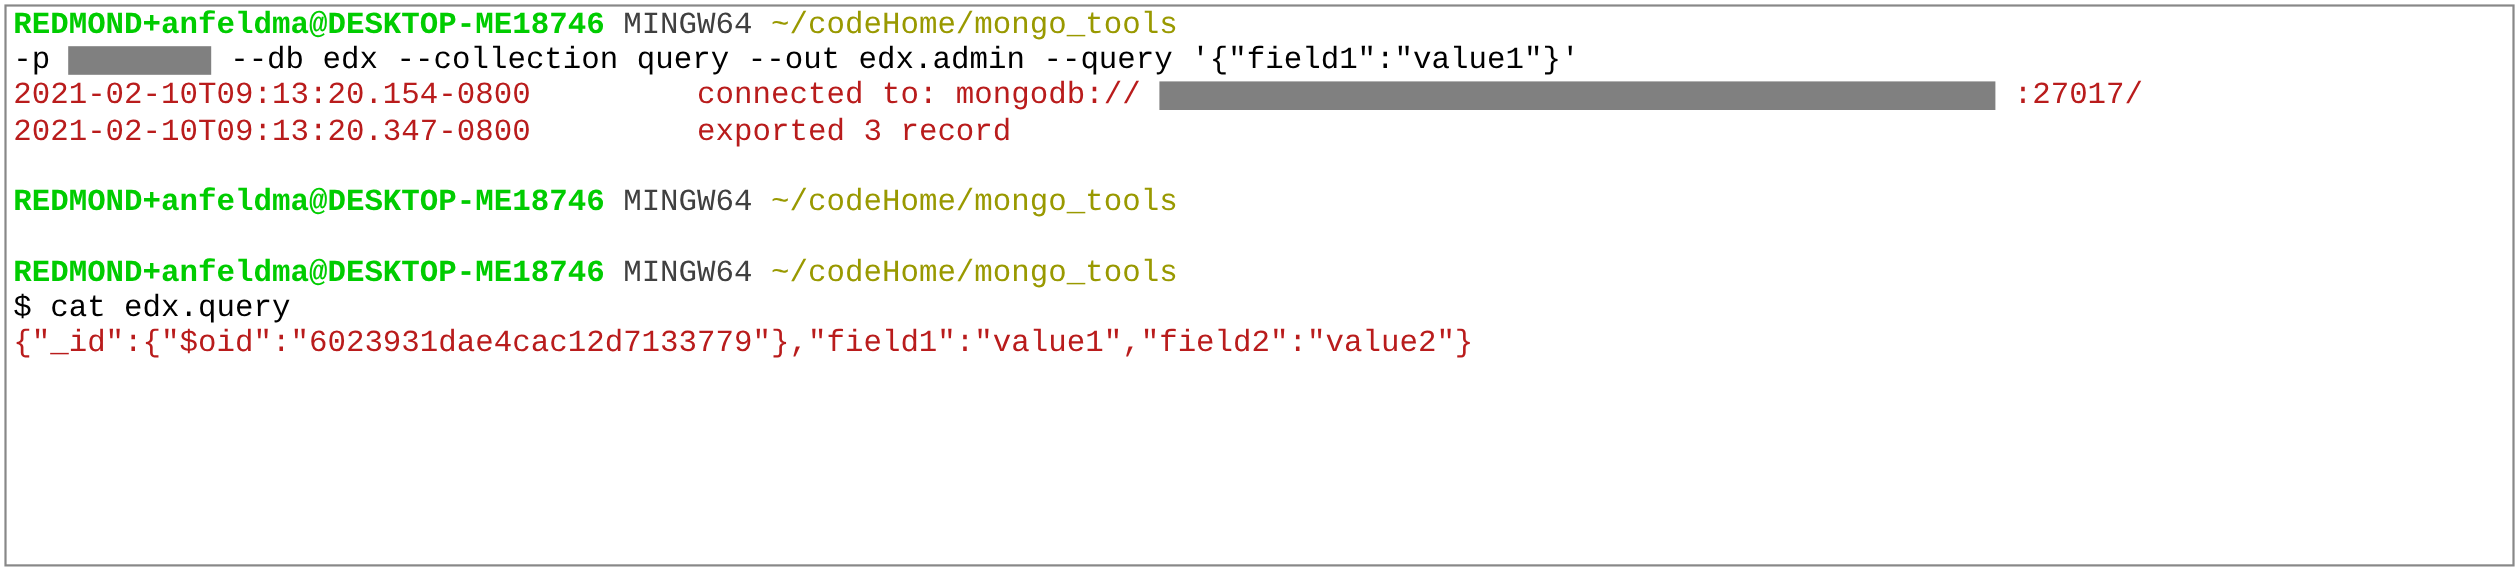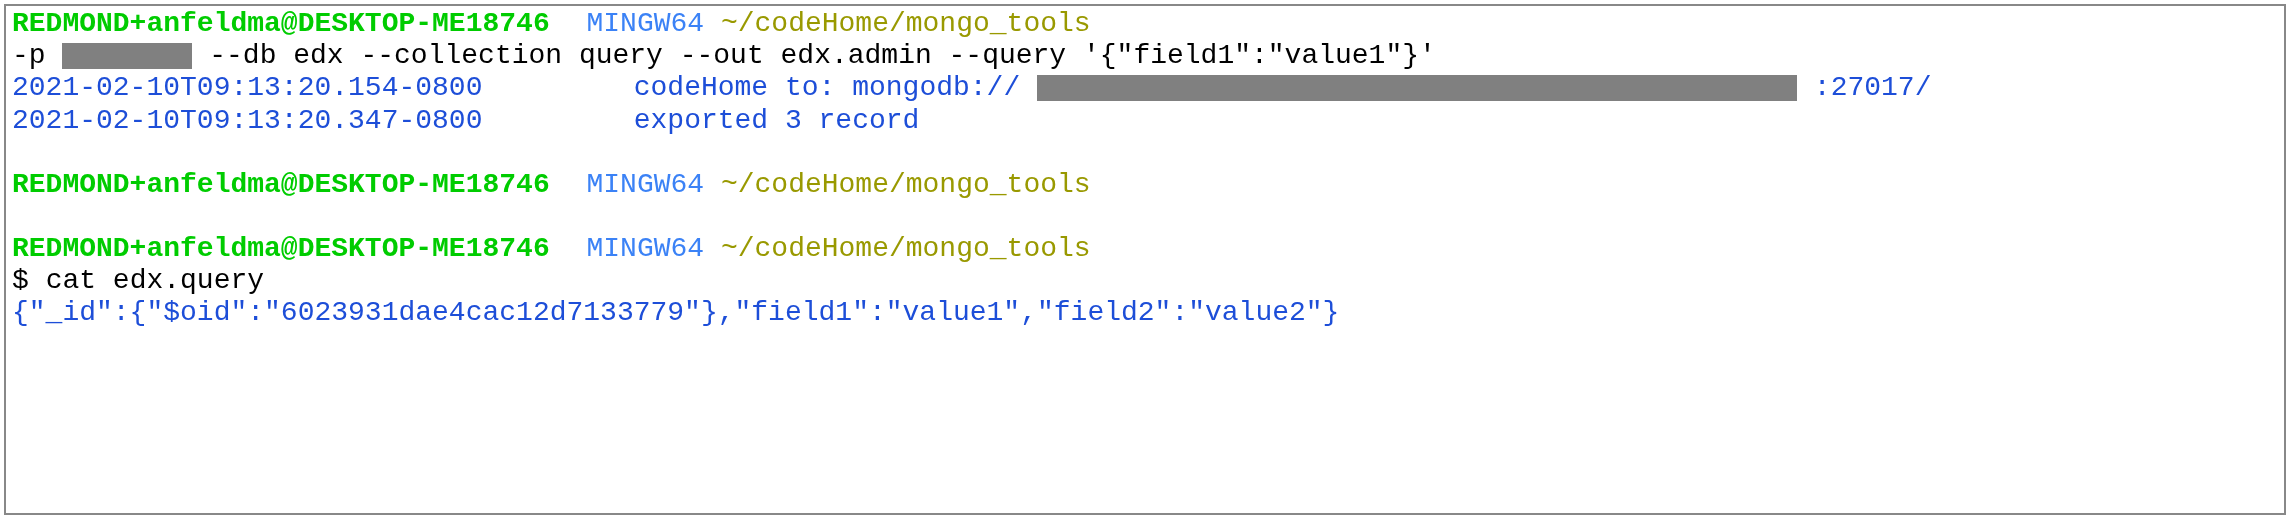--- a/index.html
+++ b/index.html
@@ -21,32 +21,31 @@
       padding: 2px 6px;
       background: #ffffff;
       width: 2282px;
       height: 511px;
     }
     .prompt-user {
       color: #00cc00;
       font-weight: bold;
     }
     .prompt-env {
-      color: #3b82f6;
-      margin-left: 20px;
+      color: #404040;
     }
     .prompt-path {
       color: #999900;
       text-align: center;
     }
     .cmd-text {
       color: #000000;
     }
     .output-text {
-      color: #1d4ed8;
+      color: #b91c1c;
     }
     .redacted {
       display: inline-block;
       background: #808080;
       vertical-align: middle;
       height: 26px;
     }
     .line {
       min-height: 32px;
     }
@@ -67,21 +66,21 @@
     <span class="prompt-path">~/codeHome/mongo_tools</span>
   </div>
   <div class="line">
     <span class="cmd-text">-p </span>
     <span class="redacted" style="width:130px;"></span>
     <span class="cmd-text"> --db edx --collection query --out edx.admin --query '{"field1":"value1"}'</span>
   </div>
   <div class="line">
     <span class="output-text">2021-02-10T09:13:20.154-0800</span>
     <span>&nbsp;&nbsp;&nbsp;&nbsp;&nbsp;&nbsp;&nbsp;</span>
-    <span class="output-text">codeHome to: mongodb://</span>
+    <span class="output-text">connected to: mongodb://</span>
     <span class="redacted" style="width:760px;"></span>
     <span class="output-text">:27017/</span>
   </div>
   <div class="line">
     <span class="output-text">2021-02-10T09:13:20.347-0800</span>
     <span>&nbsp;&nbsp;&nbsp;&nbsp;&nbsp;&nbsp;&nbsp;</span>
     <span class="output-text">exported 3 record</span>
   </div>
 
   <div class="blank"></div>

